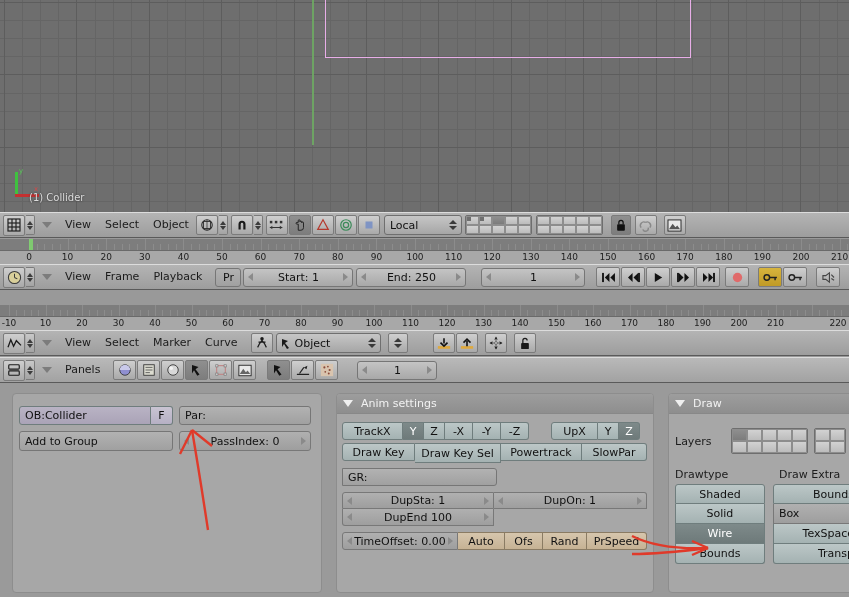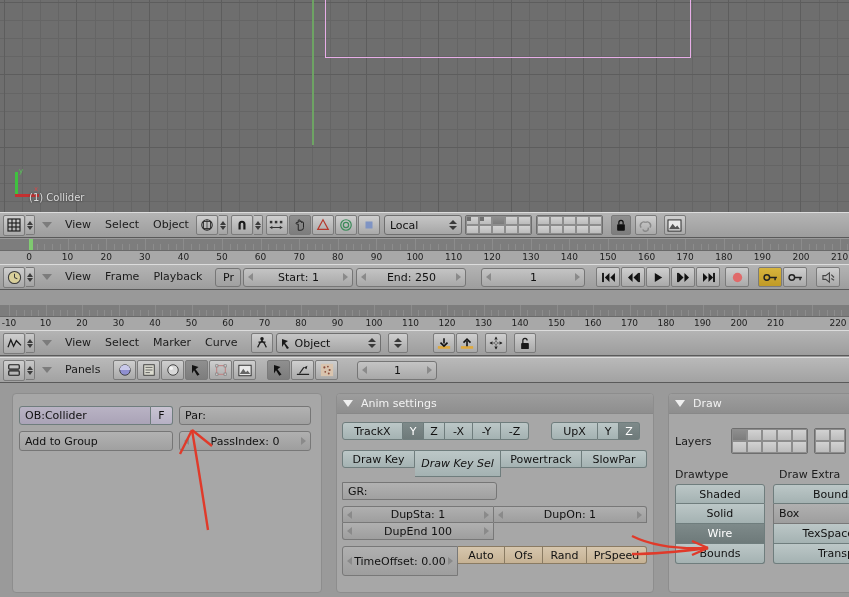--- a/index.html
+++ b/index.html
@@ -905,23 +905,23 @@
             <div class="btn" style="width:28px;height:18px;">-Y</div>
             <div class="btn" style="width:28px;height:18px;">-Z</div>
           </div>
           <div class="seg" style="margin-left:22px;">
             <div class="btn" style="width:47px;height:18px;">UpX</div>
             <div class="btn" style="width:21px;height:18px;">Y</div>
             <div class="btn dark" style="width:21px;height:18px;">Z</div>
           </div>
         </div>
 
-        <div class="seg" style="margin-top:10px;text-align:right;">
+        <div class="seg" style="margin-top:3px;text-align:right;">
           <div class="btn" style="width:73px;height:18px;">Draw Key</div>
-          <div class="btn" style="width:86px;height:27px;font-style:italic;">Draw Key Sel</div>
+          <div class="btn" style="width:86px;height:20px;">Draw Key Sel</div>
           <div class="btn" style="width:81px;height:18px;">Powertrack</div>
           <div class="btn" style="width:65px;height:18px;">SlowPar</div>
         </div>
 
 
         <div class="seg" style="margin-top:5px;">
           <div class="btn plain" style="width:155px;height:18px;">GR:</div>
         </div>
 
         <div class="rowflex" style="margin-top:6px;">
@@ -938,21 +938,21 @@
         </div>
         <div class="rowflex">
           <div class="btn num" style="width:152px;height:17px;border-top:none;border-radius:0 0 0 3px;">
             <span class="arrL"></span>
               <span class="lbl">DupEnd 100</span>
               <span class="arrR"></span>
           </div>
         </div>
 
         <div class="seg" style="margin-top:6px;">
-          <div class="btn num" style="width:116px;height:30px;">
+          <div class="btn num" style="width:116px;height:18px;">
             <span class="arrL"></span>
               <span class="lbl">TimeOffset: 0.00</span>
               <span class="arrR"></span>
           </div>
           <div class="btn tan" style="width:47px;height:18px;">Auto</div>
           <div class="btn tan" style="width:38px;height:18px;">Ofs</div>
           <div class="btn tan" style="width:44px;height:18px;">Rand</div>
           <div class="btn tan" style="width:60px;height:18px;">PrSpeed</div>
         </div>
       </div>

